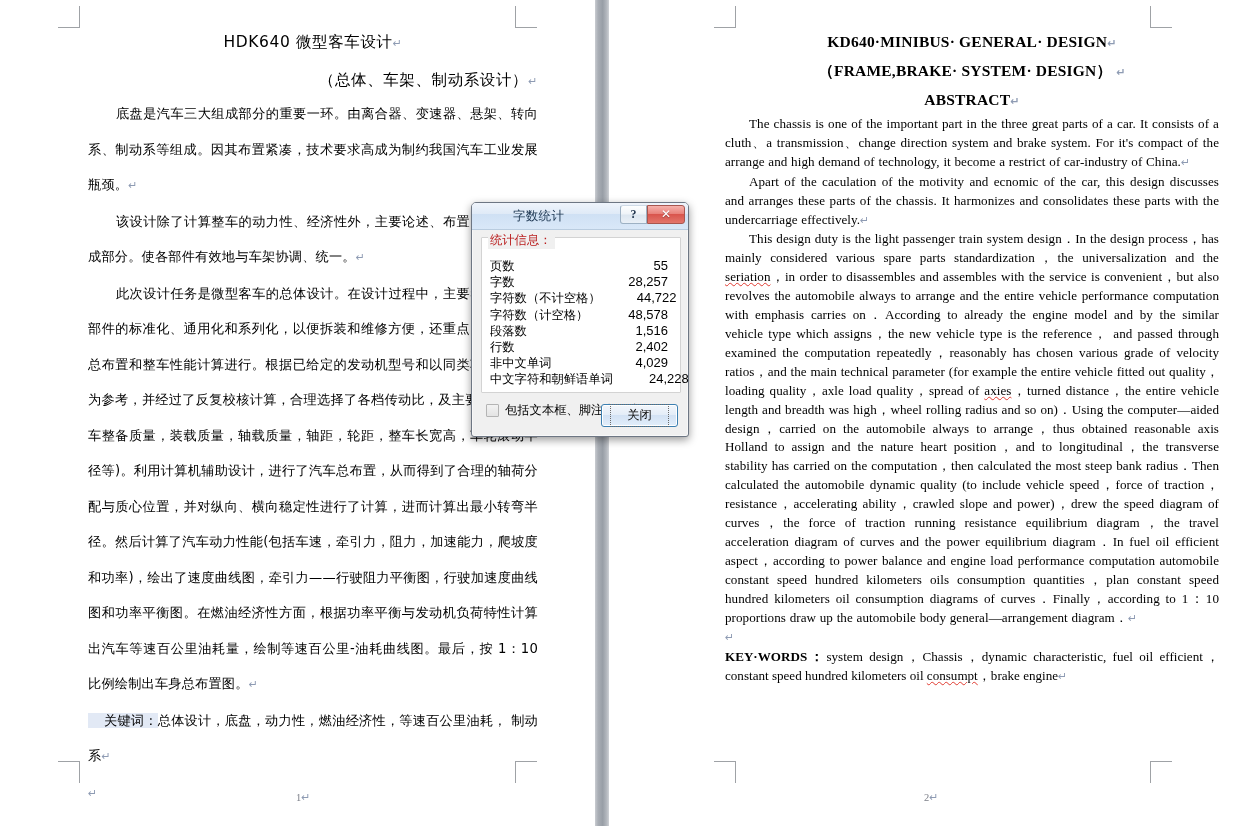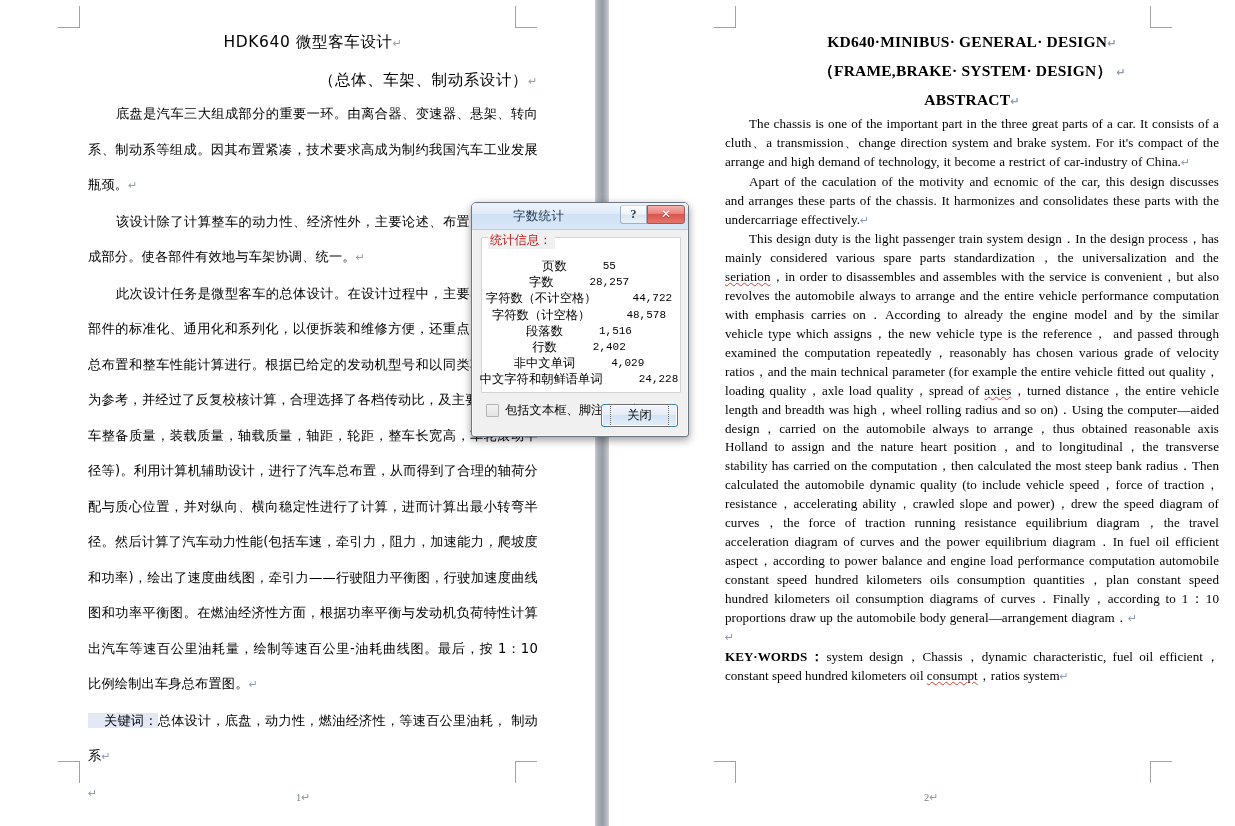--- a/index.html
+++ b/index.html
@@ -213,29 +213,29 @@
   }
   .wc-rows {
     position: absolute;
     left: 18px; top: 55px;
     width: 184px;
     font-size: 12.3px;
     color: #000;
   }
   .wc-row {
     display: flex;
-    justify-content: center;
+    justify-content: space-between;
     line-height: 16.2px;
     padding-right: 6px;
     gap: 36px;
   }
   .wc-row .k { white-space: nowrap; }
   .wc-row .v {
-    font-family: Liberation Mono, monospace;
-    font-size: 11px;
+    font-family: Liberation Sans, sans-serif;
+    font-size: 13px;
     white-space: nowrap;
   }
   .wc-check {
     position: absolute;
     left: 14px; top: 199px;
     display: flex; align-items: center;
     font-size: 12.3px;
     color: #000;
   }
   .wc-check .box {
@@ -323,21 +323,21 @@
 
     <div class="en-body">
       <div class="en-title"><span>KD640·MINIBUS· GENERAL· DESIGN</span><span class="pilcrow">↵</span></div>
       <div class="en-title"><span>（FRAME,BRAKE· SYSTEM· DESIGN）</span> <span class="pilcrow">↵</span></div>
       <div class="en-title"><span>ABSTRACT</span><span class="pilcrow">↵</span></div>
 
       <div class="en-para"><span>The chassis is one of the important part in the three great parts of a car. It consists of a cluth、a transmission、change direction system and brake system. For it's compact of the arrange and high demand of technology, it become a restrict of car-industry of China.</span><span class="pilcrow">↵</span></div>
       <div class="en-para"><span>Apart of the caculation of the motivity and ecnomic of the car, this design discusses and arranges these parts of the chassis. It harmonizes and consolidates these parts with the undercarriage effectively.</span><span class="pilcrow">↵</span></div>
       <div class="en-para"><span>This design duty is the light passenger train system design．In the design process，has mainly considered various spare parts standardization，the universalization and the </span><span class="misspell">seriation</span><span>，in order to disassembles and assembles with the service is convenient，but also revolves the automobile always to arrange and the entire vehicle performance computation with emphasis carries on．According to already the engine model and by the similar vehicle type which assigns，the new vehicle type is the reference， and passed through examined the computation repeatedly，reasonably has chosen various grade of velocity ratios，and the main technical parameter (for example the entire vehicle fitted out quality，loading quality，axle load quality，spread of </span><span class="misspell">axies</span><span>，turned distance，the entire vehicle length and breadth was high，wheel rolling radius and so on)．Using the computer—aided design，carried on the automobile always to arrange，thus obtained reasonable axis Holland to assign and the nature heart position，and to longitudinal，the transverse stability has carried on the computation，then calculated the most steep bank radius．Then calculated the automobile dynamic quality (to include vehicle speed，force of traction，resistance，accelerating ability，crawled slope and power)，drew the speed diagram of curves，the force of traction running resistance equilibrium diagram，the travel acceleration diagram of curves and the power equilibrium diagram．In fuel oil efficient aspect，according to power balance and engine load performance computation automobile constant speed hundred kilometers oils consumption quantities，plan constant speed hundred kilometers oil consumption diagrams of curves．Finally，according to 1：10 proportions draw up the automobile body general—arrangement diagram．</span><span class="pilcrow">↵</span></div>
       <div class="en-para noind"><span class="pilcrow">↵</span></div>
-      <div class="en-kw"><b>KEY·WORDS：</b><span>system design，Chassis，dynamic characteristic, fuel oil efficient， constant speed hundred kilometers oil </span><span class="misspell">consumpt</span><span>，ratios system</span><span class="pilcrow">↵</span></div>
+      <div class="en-kw"><b>KEY·WORDS：</b><span>system design，Chassis，dynamic characteristic, fuel oil efficient， constant speed hundred kilometers oil </span><span class="misspell">consumpt</span><span>，brake engine</span><span class="pilcrow">↵</span></div>
     </div>
 
     <div class="pagenum" style="left:215px;top:791px;"><span>2</span><span class="pilcrow">↵</span></div>
   </div>
 
   <div id="wc-dialog">
 
     <div class="wc-titlebar">
       <div class="wc-title">字数统计</div>
       <div class="wc-btn wc-help">?</div>

